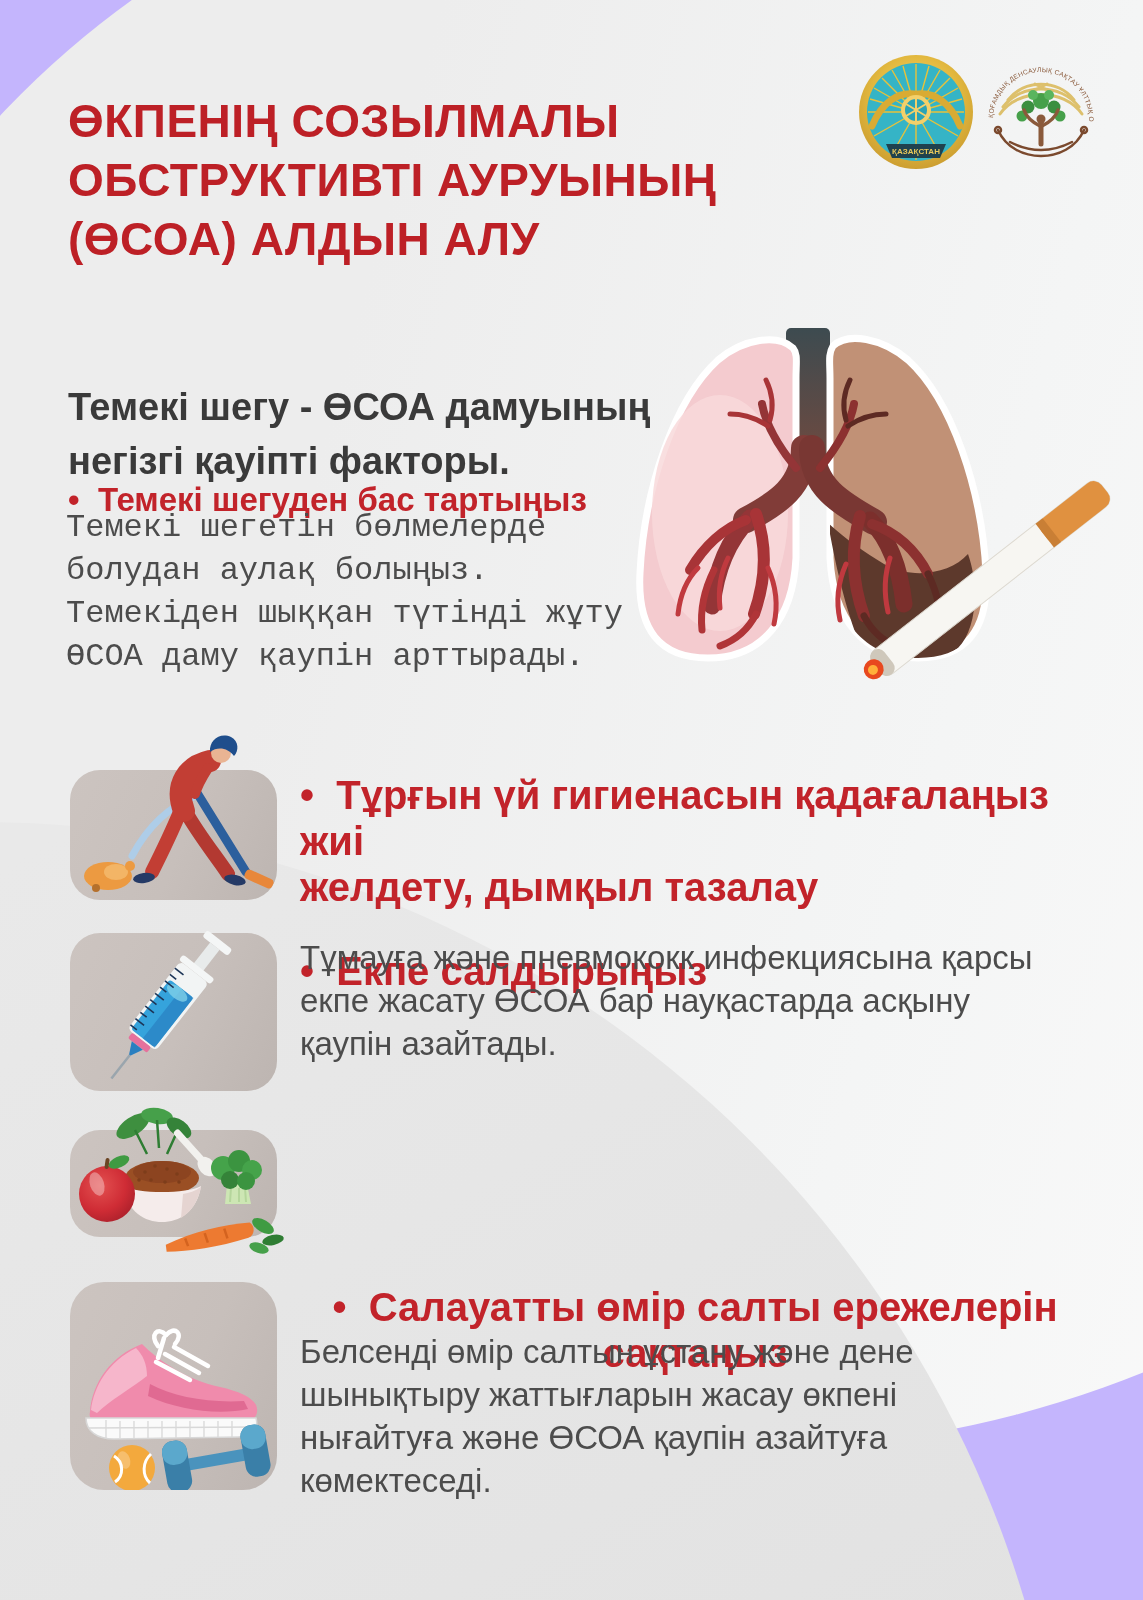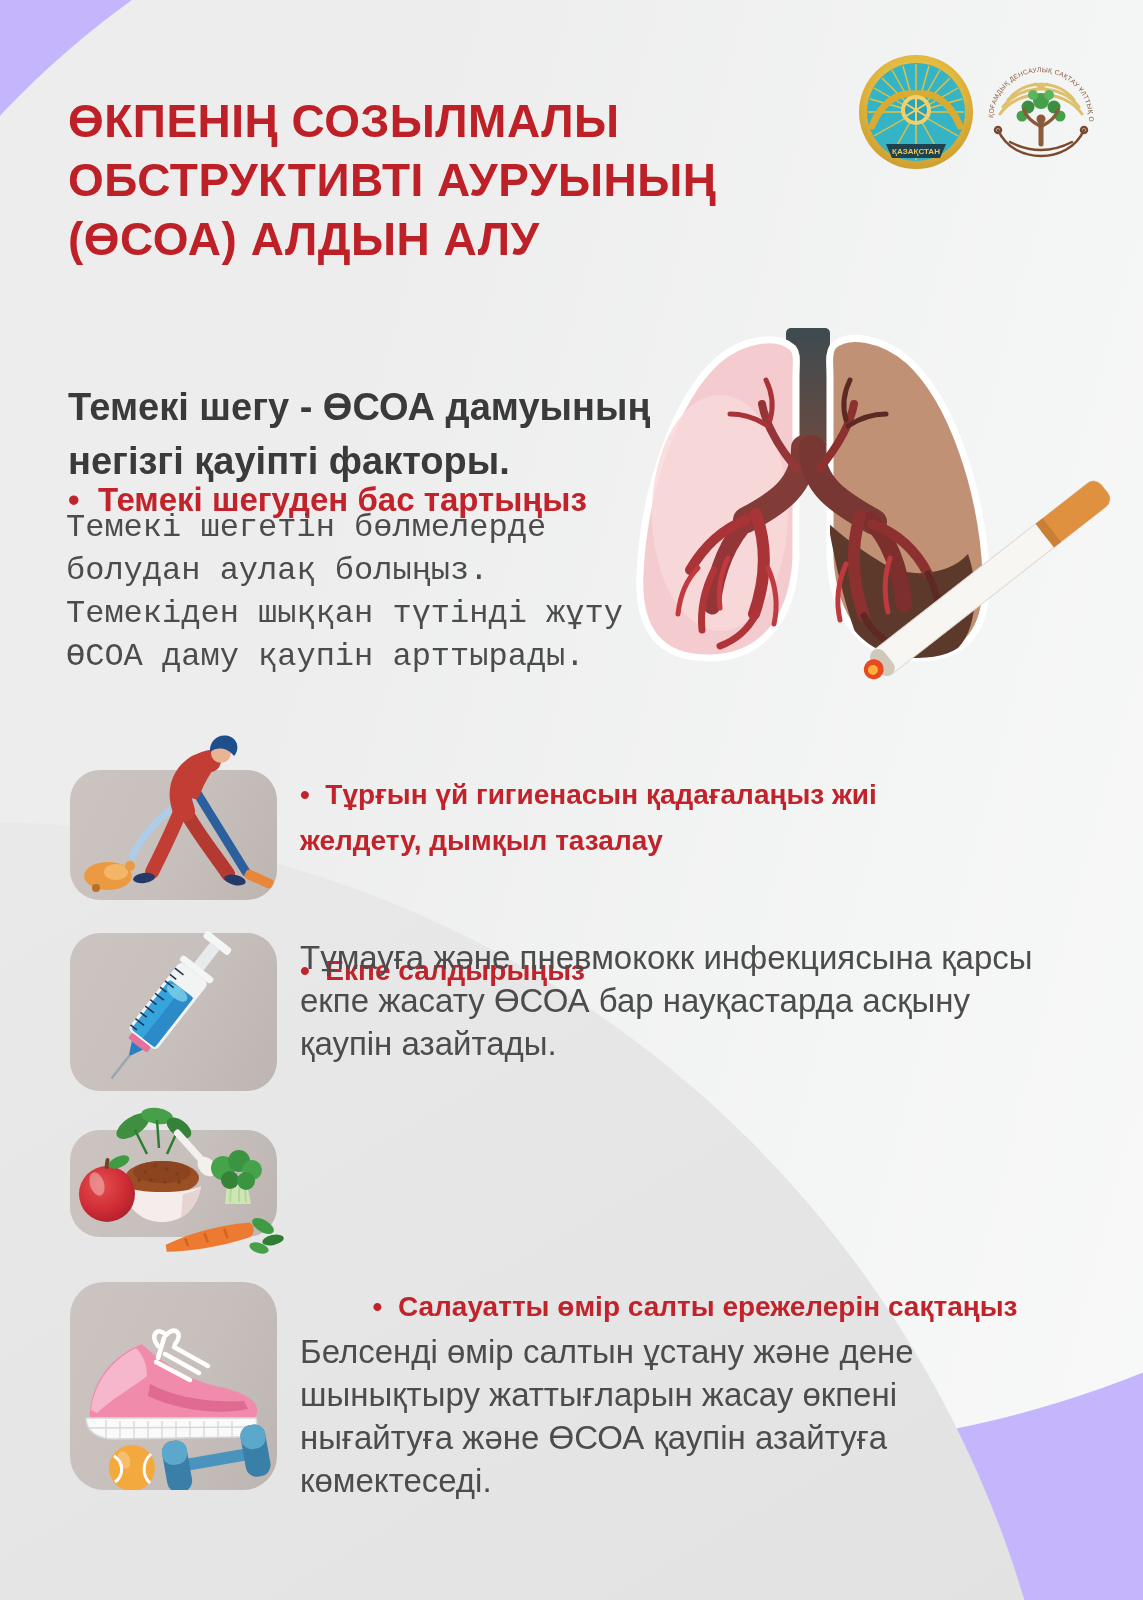--- a/index.html
+++ b/index.html
@@ -40,21 +40,21 @@
   .tile{
     position:absolute;left:70px;width:207px;border-radius:30px;
     background:linear-gradient(115deg,#ccc4c0 0%,#c7bfbb 55%,#bdb5b1 100%);
   }
   .tile-1{top:770px;height:130px;}
   .tile-2{top:933px;height:158px;}
   .tile-3{top:1130px;height:107px;}
   .tile-4{top:1282px;height:208px;border-radius:34px;}
   .tip-head{
     left:300px;width:790px;
-    font-size:28px;line-height:46px;font-weight:700;color:#c2232a;
+    font-size:40px;line-height:46px;font-weight:700;color:#c2232a;
   }
   .tip-body{
     left:300px;width:800px;
     font-size:33px;line-height:43px;font-weight:400;color:#4c4c4c;
   }
   .th-1{top:772px;}
   .th-2{top:948px;}
   .tb-2{top:936px;}
   .th-3{top:1155px;}
   .th-4{top:1284px;text-align:center;}

